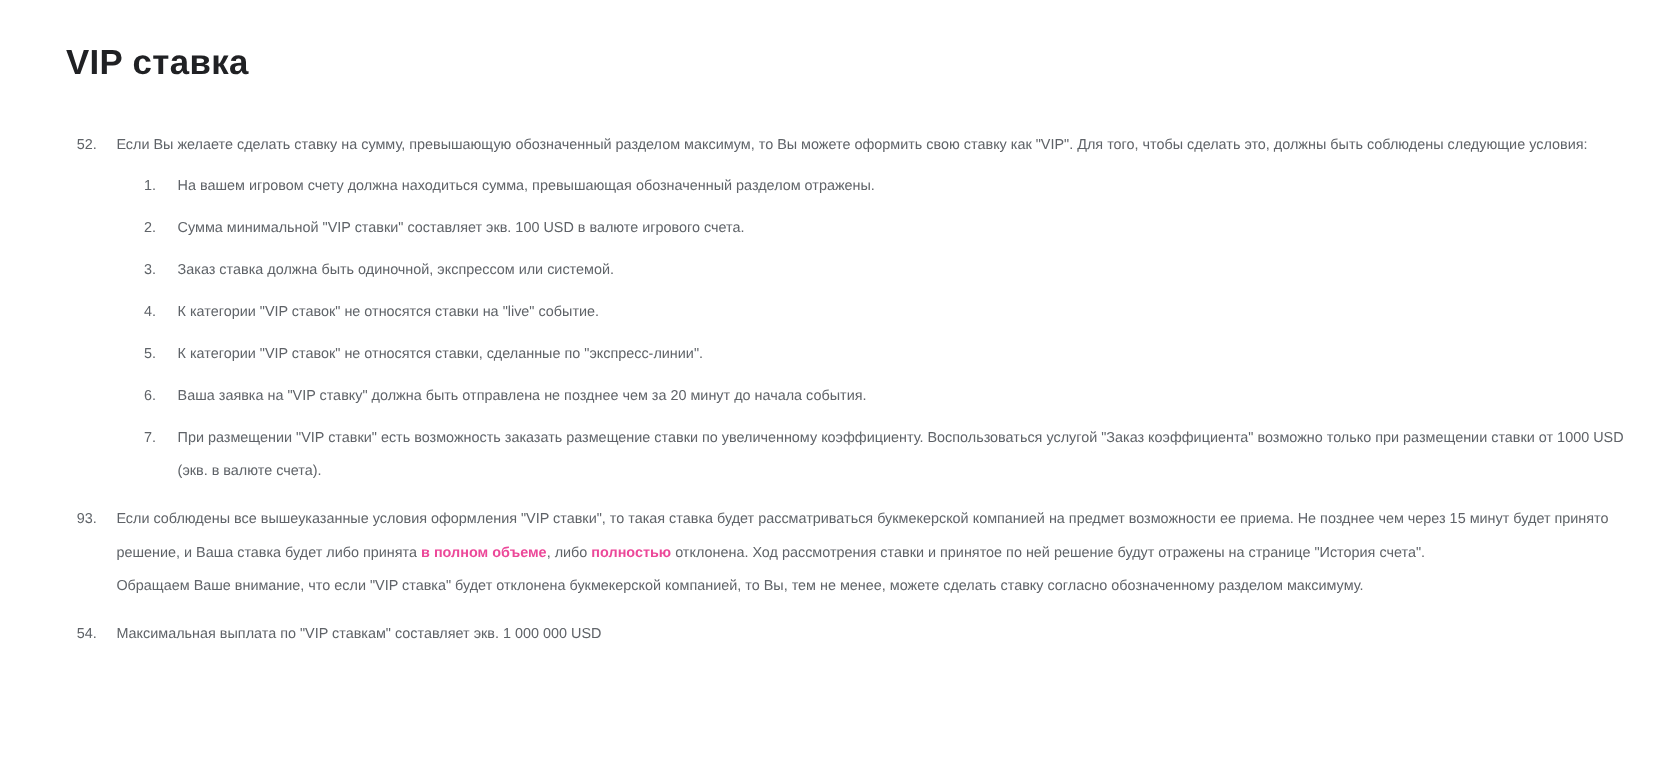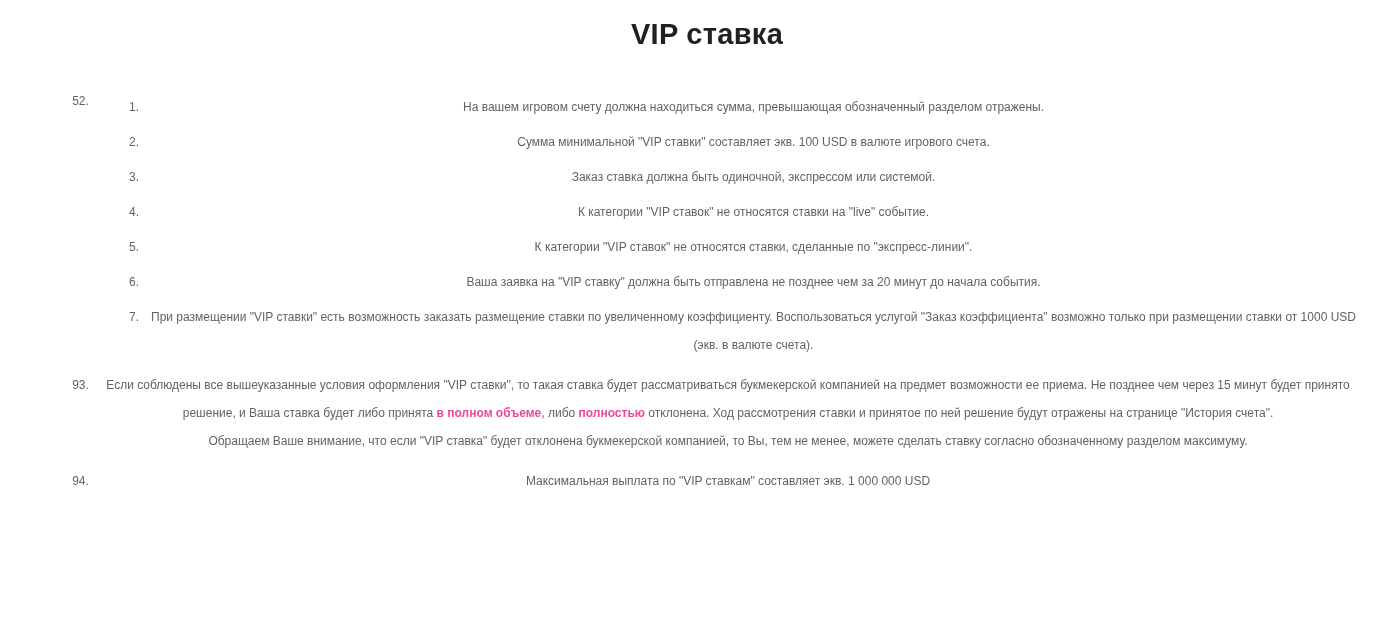--- a/index.html
+++ b/index.html
@@ -6,22 +6,21 @@
   html, body { margin: 0; padding: 0; }
   body {
     width: 1399px;
     height: 639px;
     background: #ffffff;
     font-family: "Liberation Sans", "DejaVu Sans", sans-serif;
     color: #5f6368;
     overflow: hidden;
   }
   .page {
-    padding: 17px 40px 0 55px;
-    text-align: center;
+    padding: 36px 40px 0 55px;
   }
   .title {
     margin: 0 0 36px 0;
     font-size: 29px;
     line-height: 34px;
     font-weight: 700;
     color: #202124;
     letter-spacing: 0.3px;
   }
   .terms {
@@ -47,20 +46,21 @@
 
 <div class="page">
 
   <h1 class="title">VIP ставка</h1>
 
   <div class="terms">
 
     <div class="row item">
       <span class="num">52.</span>
       <div class="content">
+        <span>Если Вы желаете сделать ставку на сумму, превышающую обозначенный разделом максимум, то Вы можете оформить свою ставку как "VIP". Для того, чтобы сделать это, должны быть соблюдены следующие условия:</span>
         <div class="sub-list">
 
           <div class="row sub-item">
             <span class="sub-num">1.</span>
             <div class="content">На вашем игровом счету должна находиться сумма, превышающая обозначенный разделом отражены.</div>
           </div>
 
           <div class="row sub-item">
             <span class="sub-num">2.</span>
             <div class="content">Сумма минимальной "VIP ставки" составляет экв. 100 USD в валюте игрового счета.</div>
@@ -94,18 +94,18 @@
         </div>
       </div>
     </div>
 
     <div class="row item">
       <span class="num">93.</span>
       <div class="content"><span>Если соблюдены все вышеуказанные условия оформления "VIP ставки", то такая ставка будет рассматриваться букмекерской компанией на предмет возможности ее приема. Не позднее чем через 15 минут будет принято решение, и Ваша ставка будет либо принята </span><span class="bold">в полном объеме</span><span>, либо </span><span class="bold">полностью</span><span> отклонена. Ход рассмотрения ставки и принятое по ней решение будут отражены на странице "История счета".</span><br><span>Обращаем Ваше внимание, что если "VIP ставка" будет отклонена букмекерской компанией, то Вы, тем не менее, можете сделать ставку согласно обозначенному разделом максимуму.</span></div>
     </div>
 
     <div class="row item">
-      <span class="num">94.</span>
+      <span class="num">54.</span>
       <div class="content">Максимальная выплата по "VIP ставкам" составляет экв. 1 000 000 USD</div>
     </div>
 
   </div>
 </div>
 
 </body></html>

